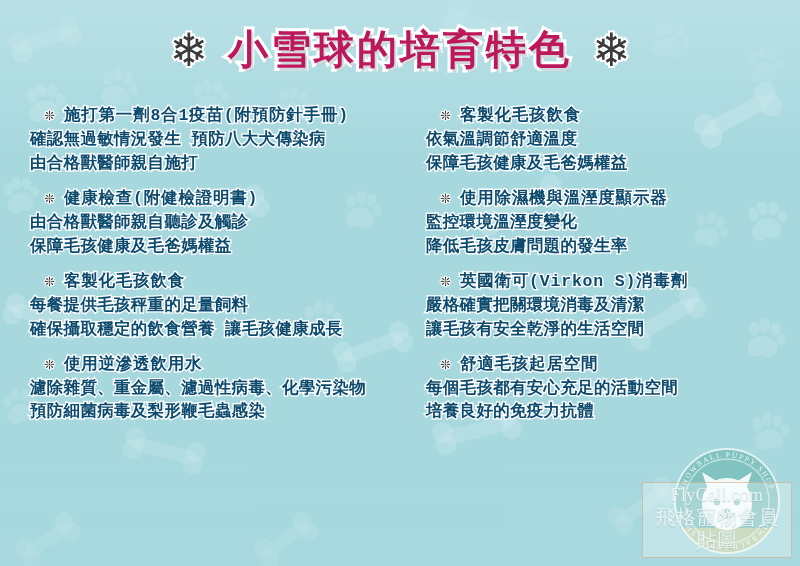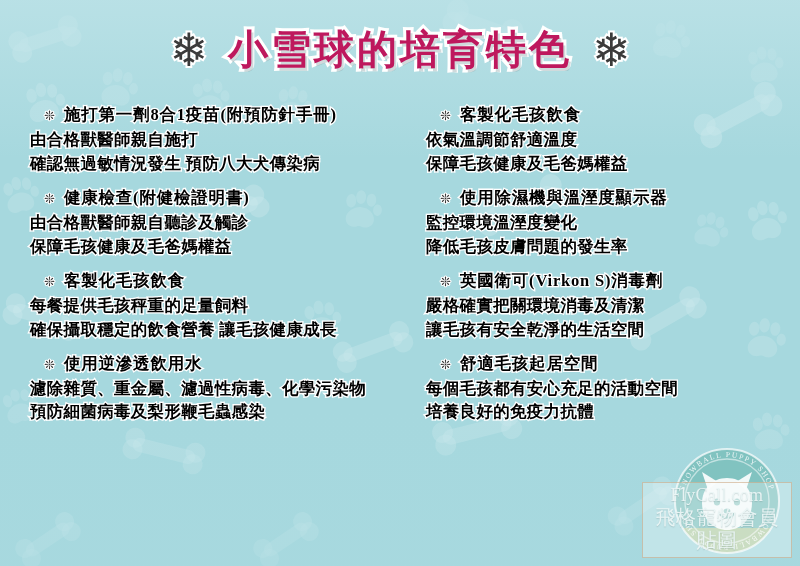--- a/index.html
+++ b/index.html
@@ -108,24 +108,24 @@
   .head-flake {
     font-size: 13px;
     line-height: 1;
     color: #3a3a3a;
     -webkit-text-stroke: 2.2px #ffffff;
     paint-order: stroke fill;
     flex: 0 0 auto;
   }
   .feature-title,
   .feature-line {
-    font-family: Liberation Serif, serif;
+    font-family: Liberation Mono, monospace;
     font-size: 16.5px;
     font-weight: 700;
-    color: #000000;
+    color: #0c4a6e;
     -webkit-text-stroke: 2.6px #ffffff;
     paint-order: stroke fill;
     letter-spacing: 0.3px;
     white-space: nowrap;
   }
   .feature-title { letter-spacing: 0.8px; }
   .feature-line  { line-height: 1.45; }
   .feature-body  { margin-top: 2px; }
 
   
@@ -487,22 +487,22 @@
   <div class="columns">
 
     <div class="col col-left">
 
       <div class="feature">
         <div class="feature-head">
           <span class="head-flake">❊</span>
           <span class="feature-title">施打第一劑8合1疫苗(附預防針手冊)</span>
         </div>
         <div class="feature-body">
+          <div class="feature-line">確認無過敏情況發生 預防八大犬傳染病</div>
           <div class="feature-line">由合格獸醫師親自施打</div>
-          <div class="feature-line">確認無過敏情況發生 預防八大犬傳染病</div>
         </div>
       </div>
 
       <div class="feature">
         <div class="feature-head">
           <span class="head-flake">❊</span>
           <span class="feature-title">健康檢查(附健檢證明書)</span>
         </div>
         <div class="feature-body">
           <div class="feature-line">由合格獸醫師親自聽診及觸診</div>

